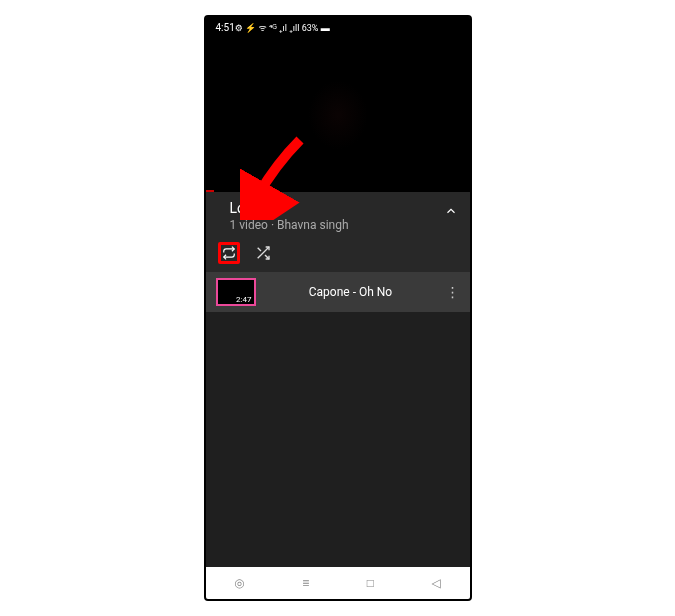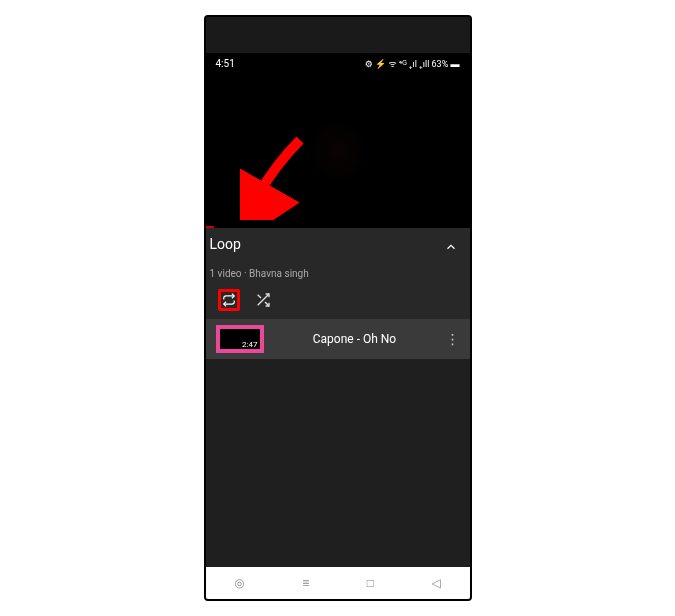--- a/index.html
+++ b/index.html
@@ -22,25 +22,24 @@
       display: flex;
       flex-direction: column;
       overflow: hidden;
       position: relative;
     }
     .status-bar {
       height: 20px;
       background: #000;
       display: flex;
       align-items: center;
-      justify-content: space-between;
+      justify-content: flex-start;
       padding: 0 10px;
       color: #fff;
       font-size: 10px;
-      margin-top: 36px;
     }
     .status-right {
       display: flex;
       gap: 2px;
       align-items: center;
       font-size: 9px;
     }
     .video-area {
       height: 155px;
       background: #000;
@@ -58,28 +57,28 @@
     }
     .progress {
       position: absolute;
       bottom: 0; left: 0;
       height: 2px;
       width: 8px;
       background: #cc0000;
     }
     .playlist-header {
       background: #282828;
-      padding: 8px 12px 6px 4px;
+      padding: 8px 12px 6px 24px;
       display: flex;
       justify-content: space-between;
       align-items: flex-start;
       color: #fff;
     }
     .playlist-title { font-size: 14px; }
-    .playlist-sub { font-size: 10px; color: #aaa; margin-top: 16px; }
+    .playlist-sub { font-size: 12px; color: #aaa; margin-top: 2px; }
     .chevron { color: #fff; font-size: 14px; padding-top: 4px; }
     .controls-row {
       background: #282828;
       padding: 4px 12px 8px 12px;
       display: flex;
       gap: 12px;
       align-items: center;
     }
     .icon-btn {
       width: 22px;
@@ -95,24 +94,24 @@
       padding: 1px;
     }
     .track-row {
       background: #3a3a3a;
       display: flex;
       align-items: center;
       padding: 6px 10px;
       gap: 10px;
     }
     .thumb {
-      width: 48px;
+      width: 40px;
       height: 28px;
       background: #000;
-      border: 4px solid #ec4899;
+      border: 2px solid #ec4899;
       position: relative;
       display: flex;
       align-items: flex-end;
       justify-content: flex-end;
     }
     .thumb-dur {
       font-size: 8px;
       color: #fff;
       background: rgba(0,0,0,0.6);
       padding: 0 2px;

